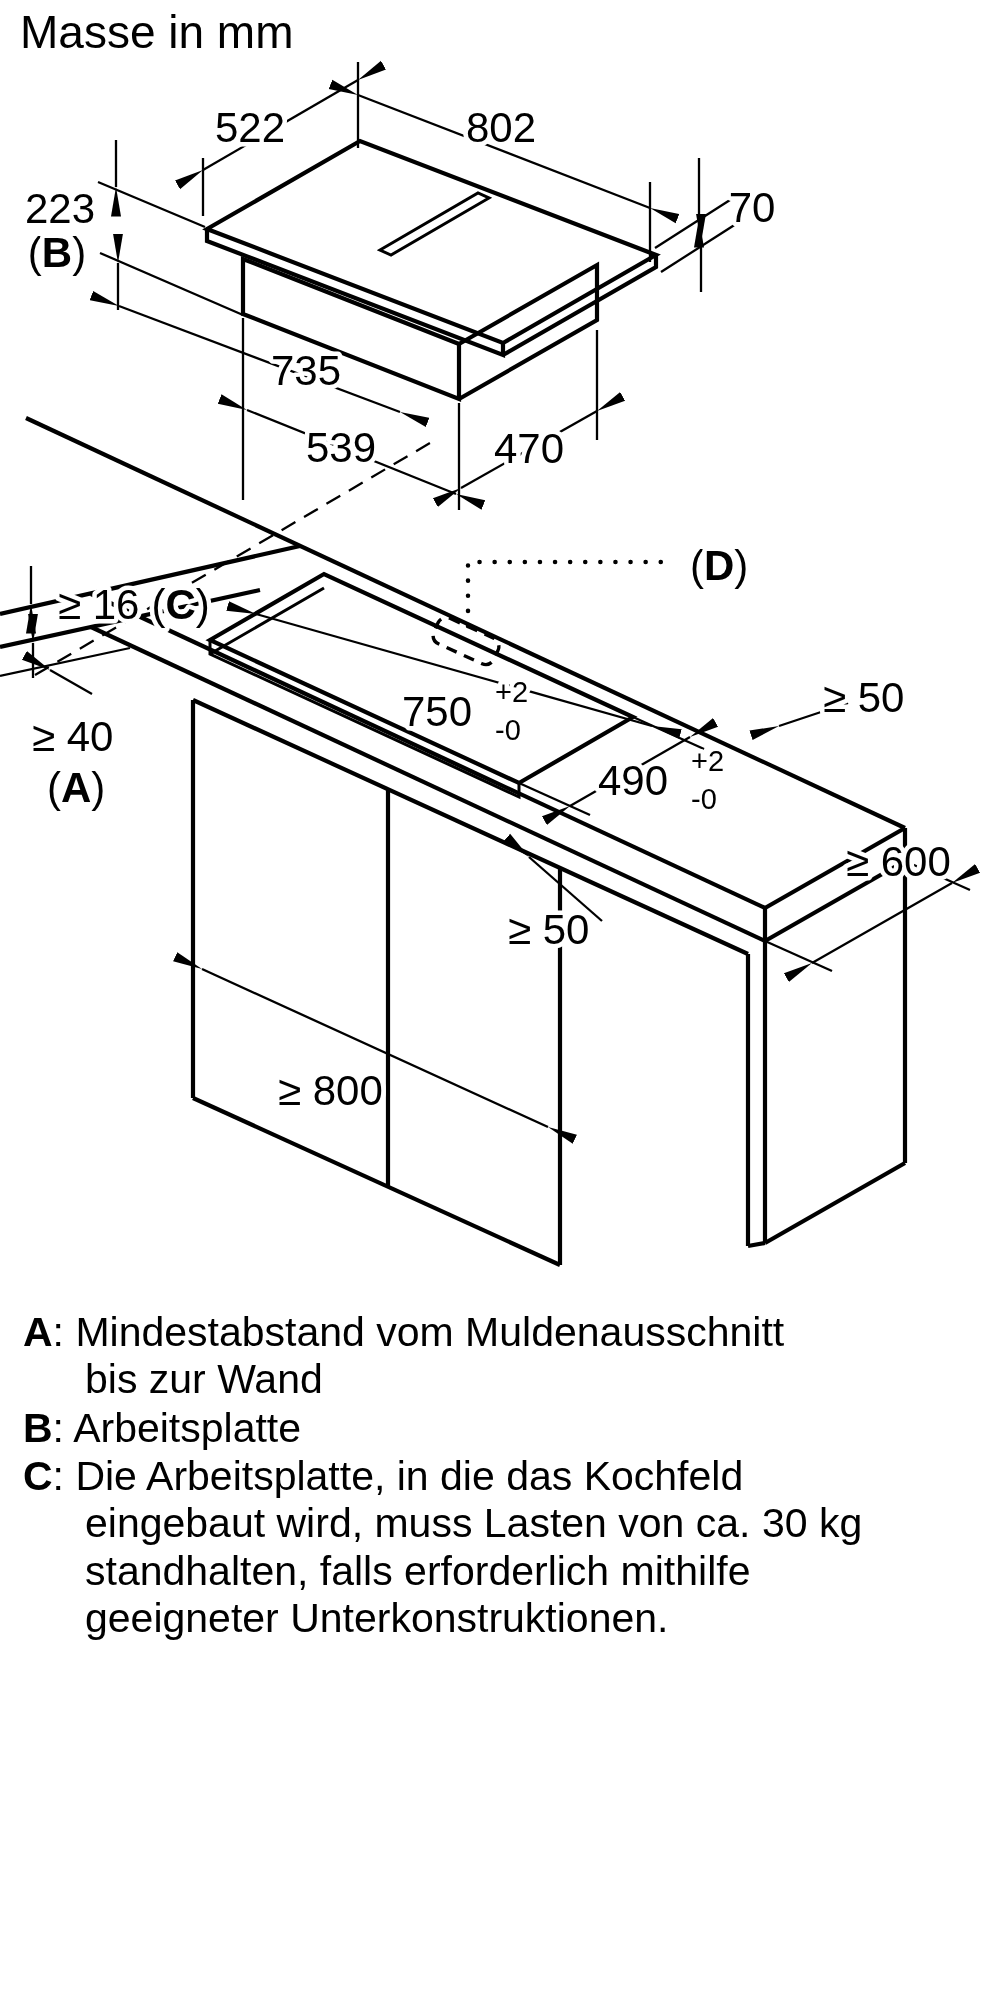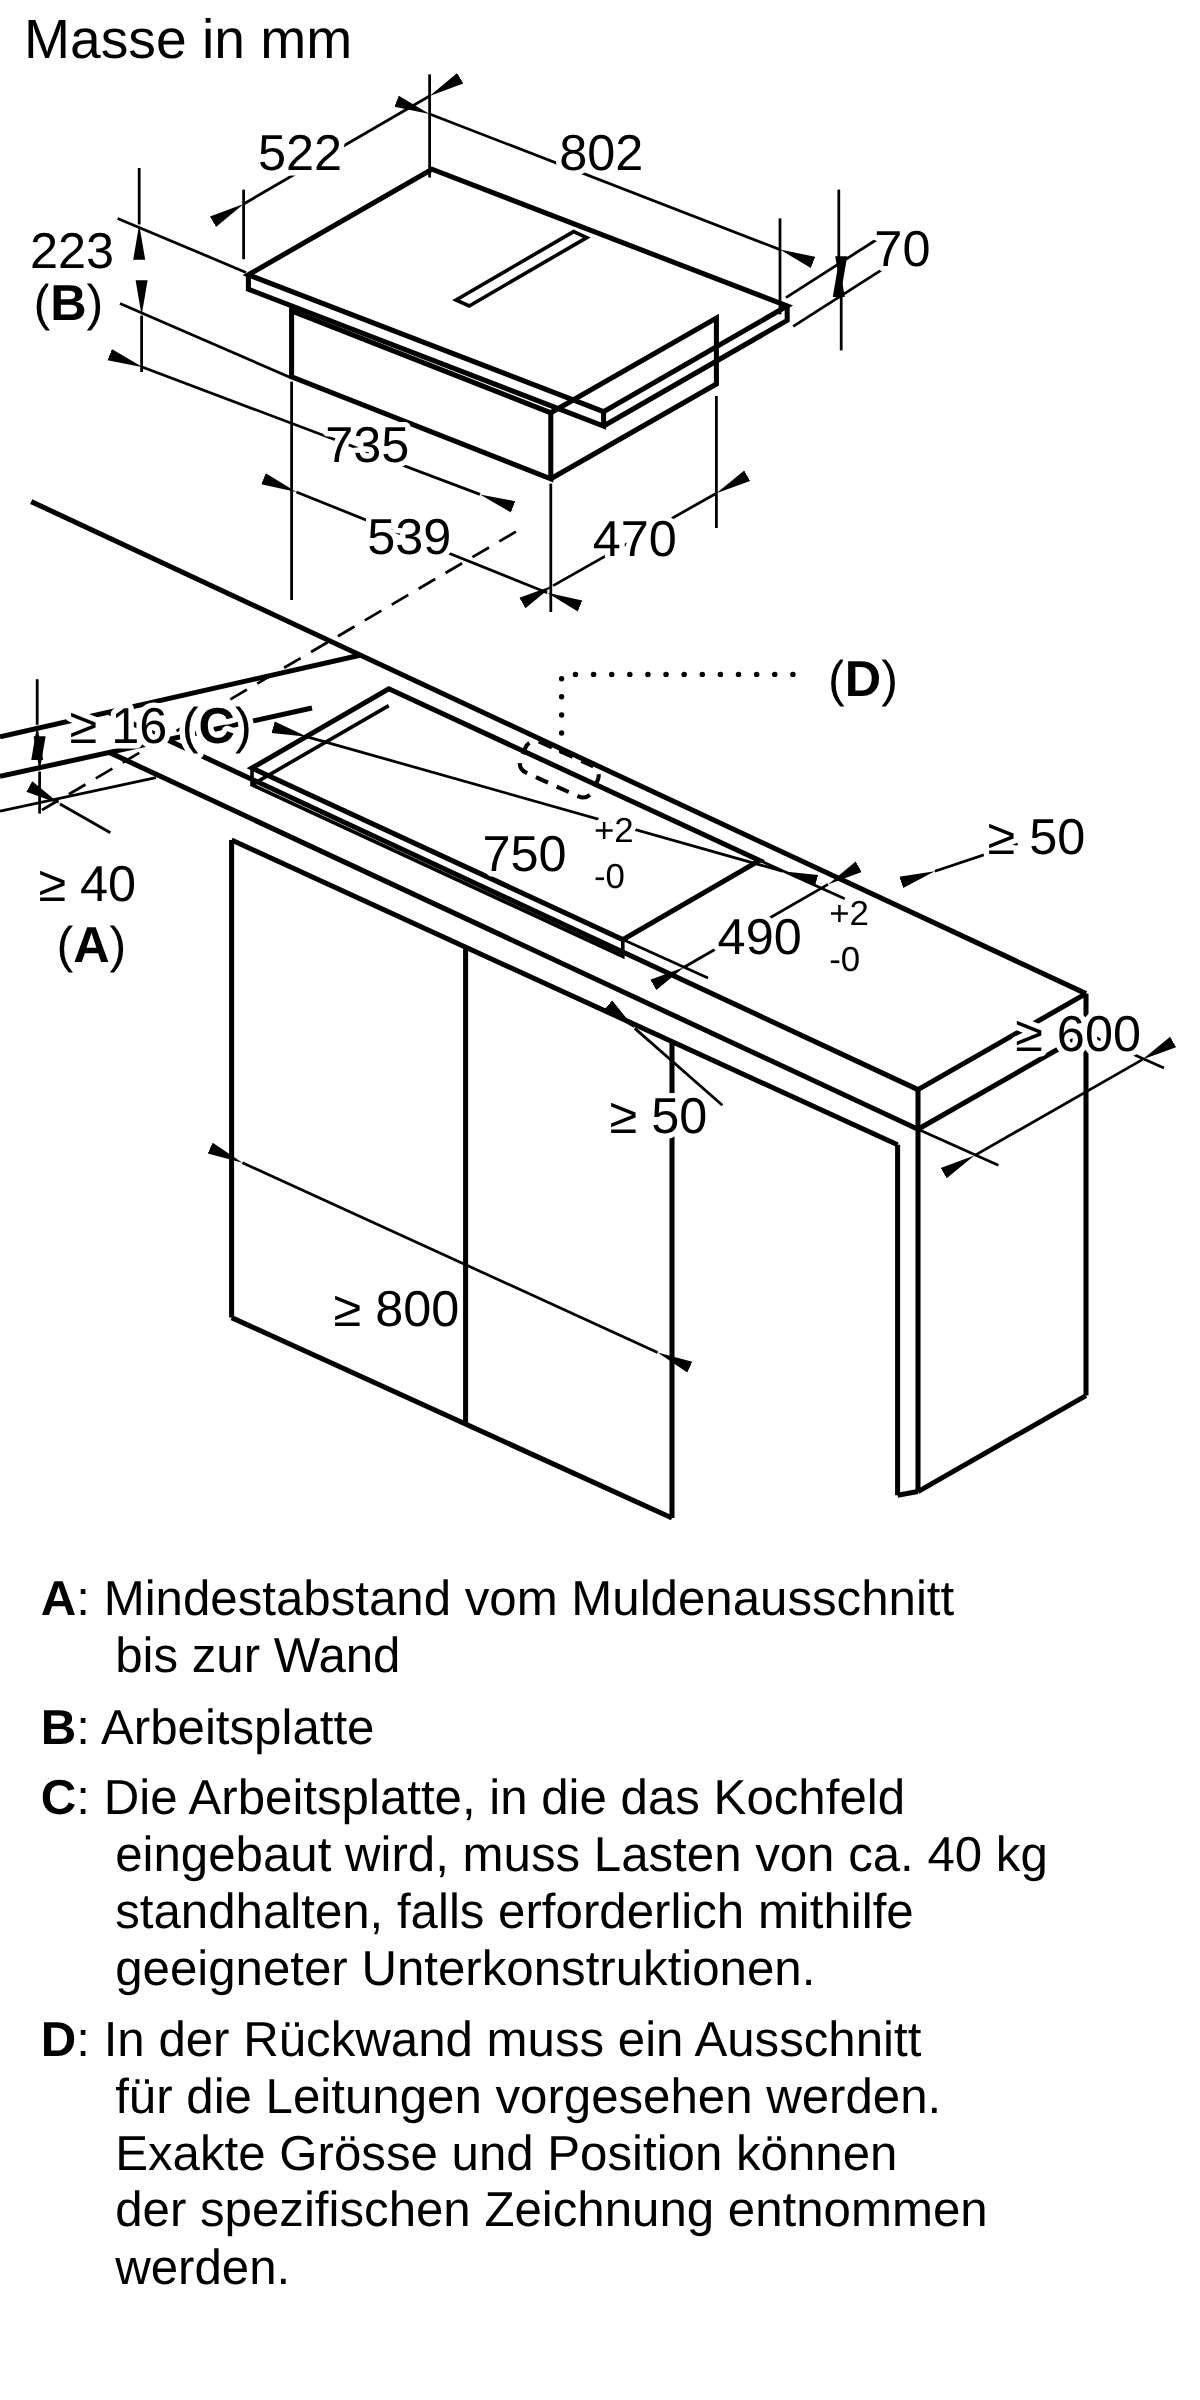--- a/index.html
+++ b/index.html
@@ -10,21 +10,21 @@
   .m{stroke:#000;fill:none;stroke-width:3;}
   .dash{stroke-dasharray:16 10;}
   .drect{stroke-dasharray:11 8;stroke-width:3.4;}
   .dot{stroke:#000;fill:none;stroke-width:4.5;stroke-dasharray:0.1 15;stroke-linecap:round;}
   .lbl{font-family:"Liberation Sans",sans-serif;font-size:42px;fill:#000;
        paint-order:stroke;stroke:#fff;stroke-width:9;stroke-linejoin:round;}
   .tol{font-size:29px;}
   .b{font-weight:bold;}
   .title{font-family:"Liberation Sans",sans-serif;font-size:46px;fill:#000;}
   .legend{margin:24px 28px 0 22px;font-size:41px;line-height:1.155;}
-  .entry{white-space:pre-line;padding-left:62px;text-indent:-62px;margin:12px;}
+  .entry{white-space:pre-line;padding-left:62px;text-indent:-62px;margin:1px;}
   .key{font-weight:bold;}
 </style>
 </head>
 <body>
 
 <svg viewBox="0 0 1000 1285" width="1000" height="1285">
   <defs>
     <marker id="ah" viewBox="0 0 30 12" refX="0.5" refY="6" markerWidth="30" markerHeight="12" markerUnits="userSpaceOnUse" orient="auto-start-reverse">
       <path d="M0.5,6 L30,1 L30,11 Z" fill="#000"></path>
     </marker>
@@ -176,21 +176,16 @@
       <text class="lbl" x="278" y="1105">≥ 800</text>
     </g>
   </g>
 </svg>
 
 <div class="legend">
   <p class="entry"><span class="key">A</span><span>: </span><span>Mindestabstand vom Muldenausschnitt
 bis zur Wand</span></p>
   <p class="entry"><span class="key">B</span><span>: </span><span>Arbeitsplatte</span></p>
   <p class="entry"><span class="key">C</span><span>: </span><span>Die Arbeitsplatte, in die das Kochfeld
-eingebaut wird, muss Lasten von ca. 40 kg
+eingebaut wird, muss Lasten von ca. 30 kg
 standhalten, falls erforderlich mithilfe
 geeigneter Unterkonstruktionen.</span></p>
-  <p class="entry"><span class="key">D</span><span>: </span><span>In der Rückwand muss ein Ausschnitt
-für die Leitungen vorgesehen werden.
-Exakte Grösse und Position können
-der spezifischen Zeichnung entnommen
-werden.</span></p>
 </div>
 
 </body></html>

